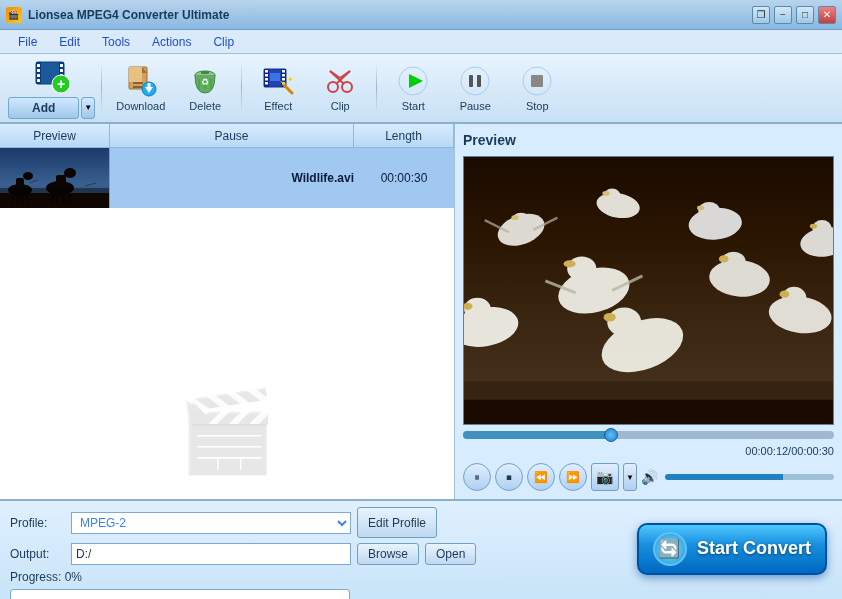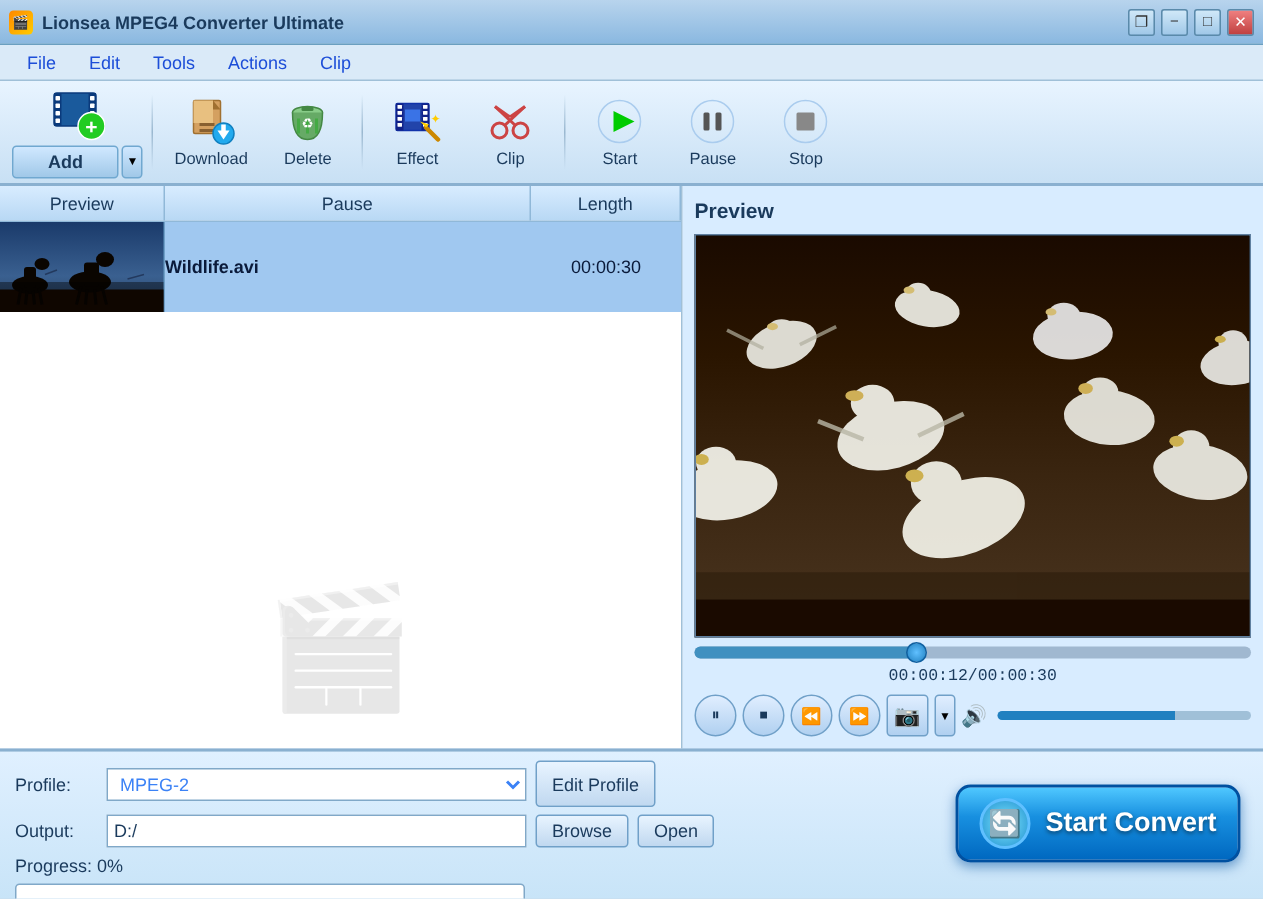--- a/index.html
+++ b/index.html
@@ -239,21 +239,21 @@
     .thumbnail-img::after {
       content: '';
       position: absolute;
       bottom: 0;
       left: 0; right: 0;
       height: 20px;
       background: rgba(0,0,0,0.4);
     }
     .file-name {
       flex: 1;
-      text-align: left;
+      text-align: right;
       color: #0a1a3a;
       font-size: 12px;
       font-weight: bold;
     }
     .file-length {
       width: 100px;
       text-align: center;
       color: #0a1a3a;
       font-size: 12px;
     }
@@ -312,24 +312,23 @@
       height: 14px;
       background: radial-gradient(circle, #60c0ff, #2080c0);
       border-radius: 50%;
       position: absolute;
       top: -3px;
       left: calc(40% - 7px);
       border: 1px solid #1060a0;
     }
 
     #preview-time {
-      text-align: center;
+      text-align: right;
       font-size: 11px;
       color: #1a3a5c;
-      font-family: Liberation Mono, monospace;
     }
 
     #preview-controls {
       display: flex;
       align-items: center;
       gap: 4px;
     }
     .ctrl-btn {
       width: 28px;
       height: 28px;

